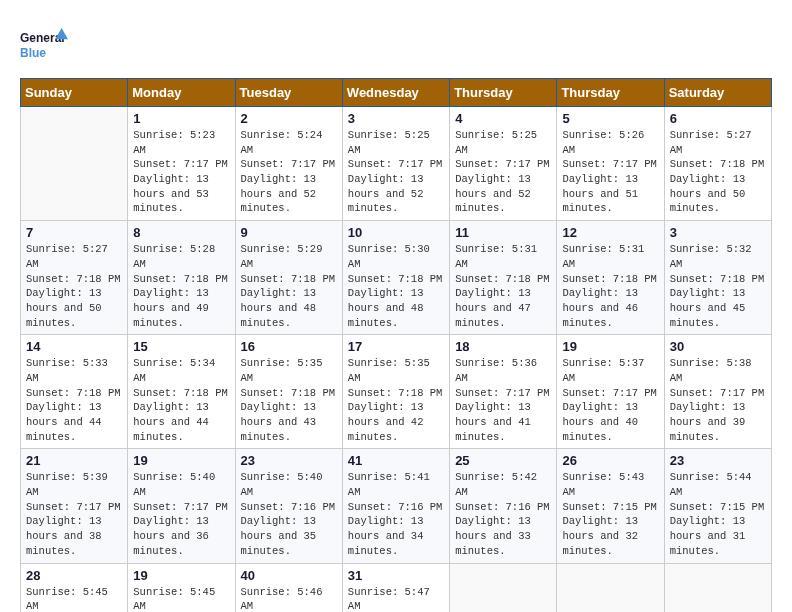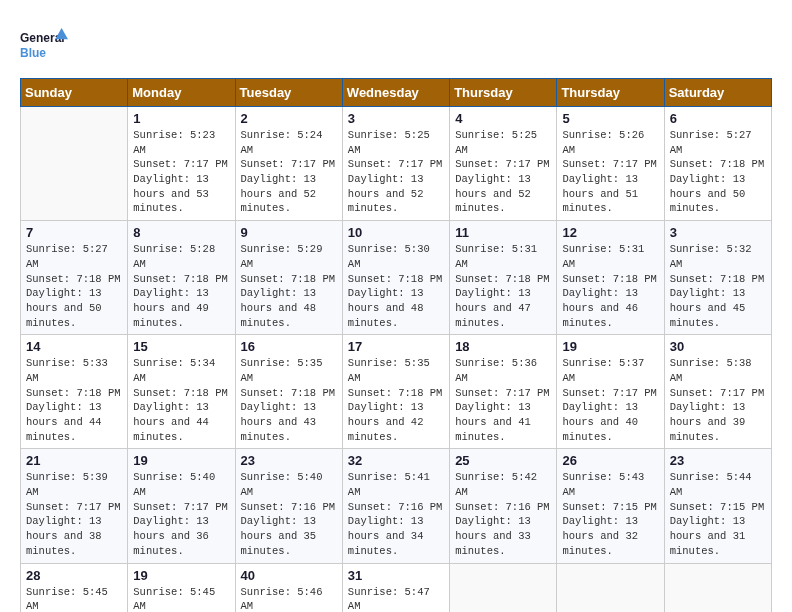--- a/index.html
+++ b/index.html
@@ -290,21 +290,21 @@
         </td>
         <td>
           <div class="day-number">23</div>
           <div class="day-info">
             Sunrise: 5:40 AM<br>
             Sunset: 7:16 PM<br>
             Daylight: 13 hours and 35 minutes.
           </div>
         </td>
         <td>
-          <div class="day-number">32</div>
+          <div class="day-number">41</div>
           <div class="day-info">
             Sunrise: 5:41 AM<br>
             Sunset: 7:16 PM<br>
             Daylight: 13 hours and 34 minutes.
           </div>
         </td>
         <td>
           <div class="day-number">25</div>
           <div class="day-info">
             Sunrise: 5:42 AM<br>

